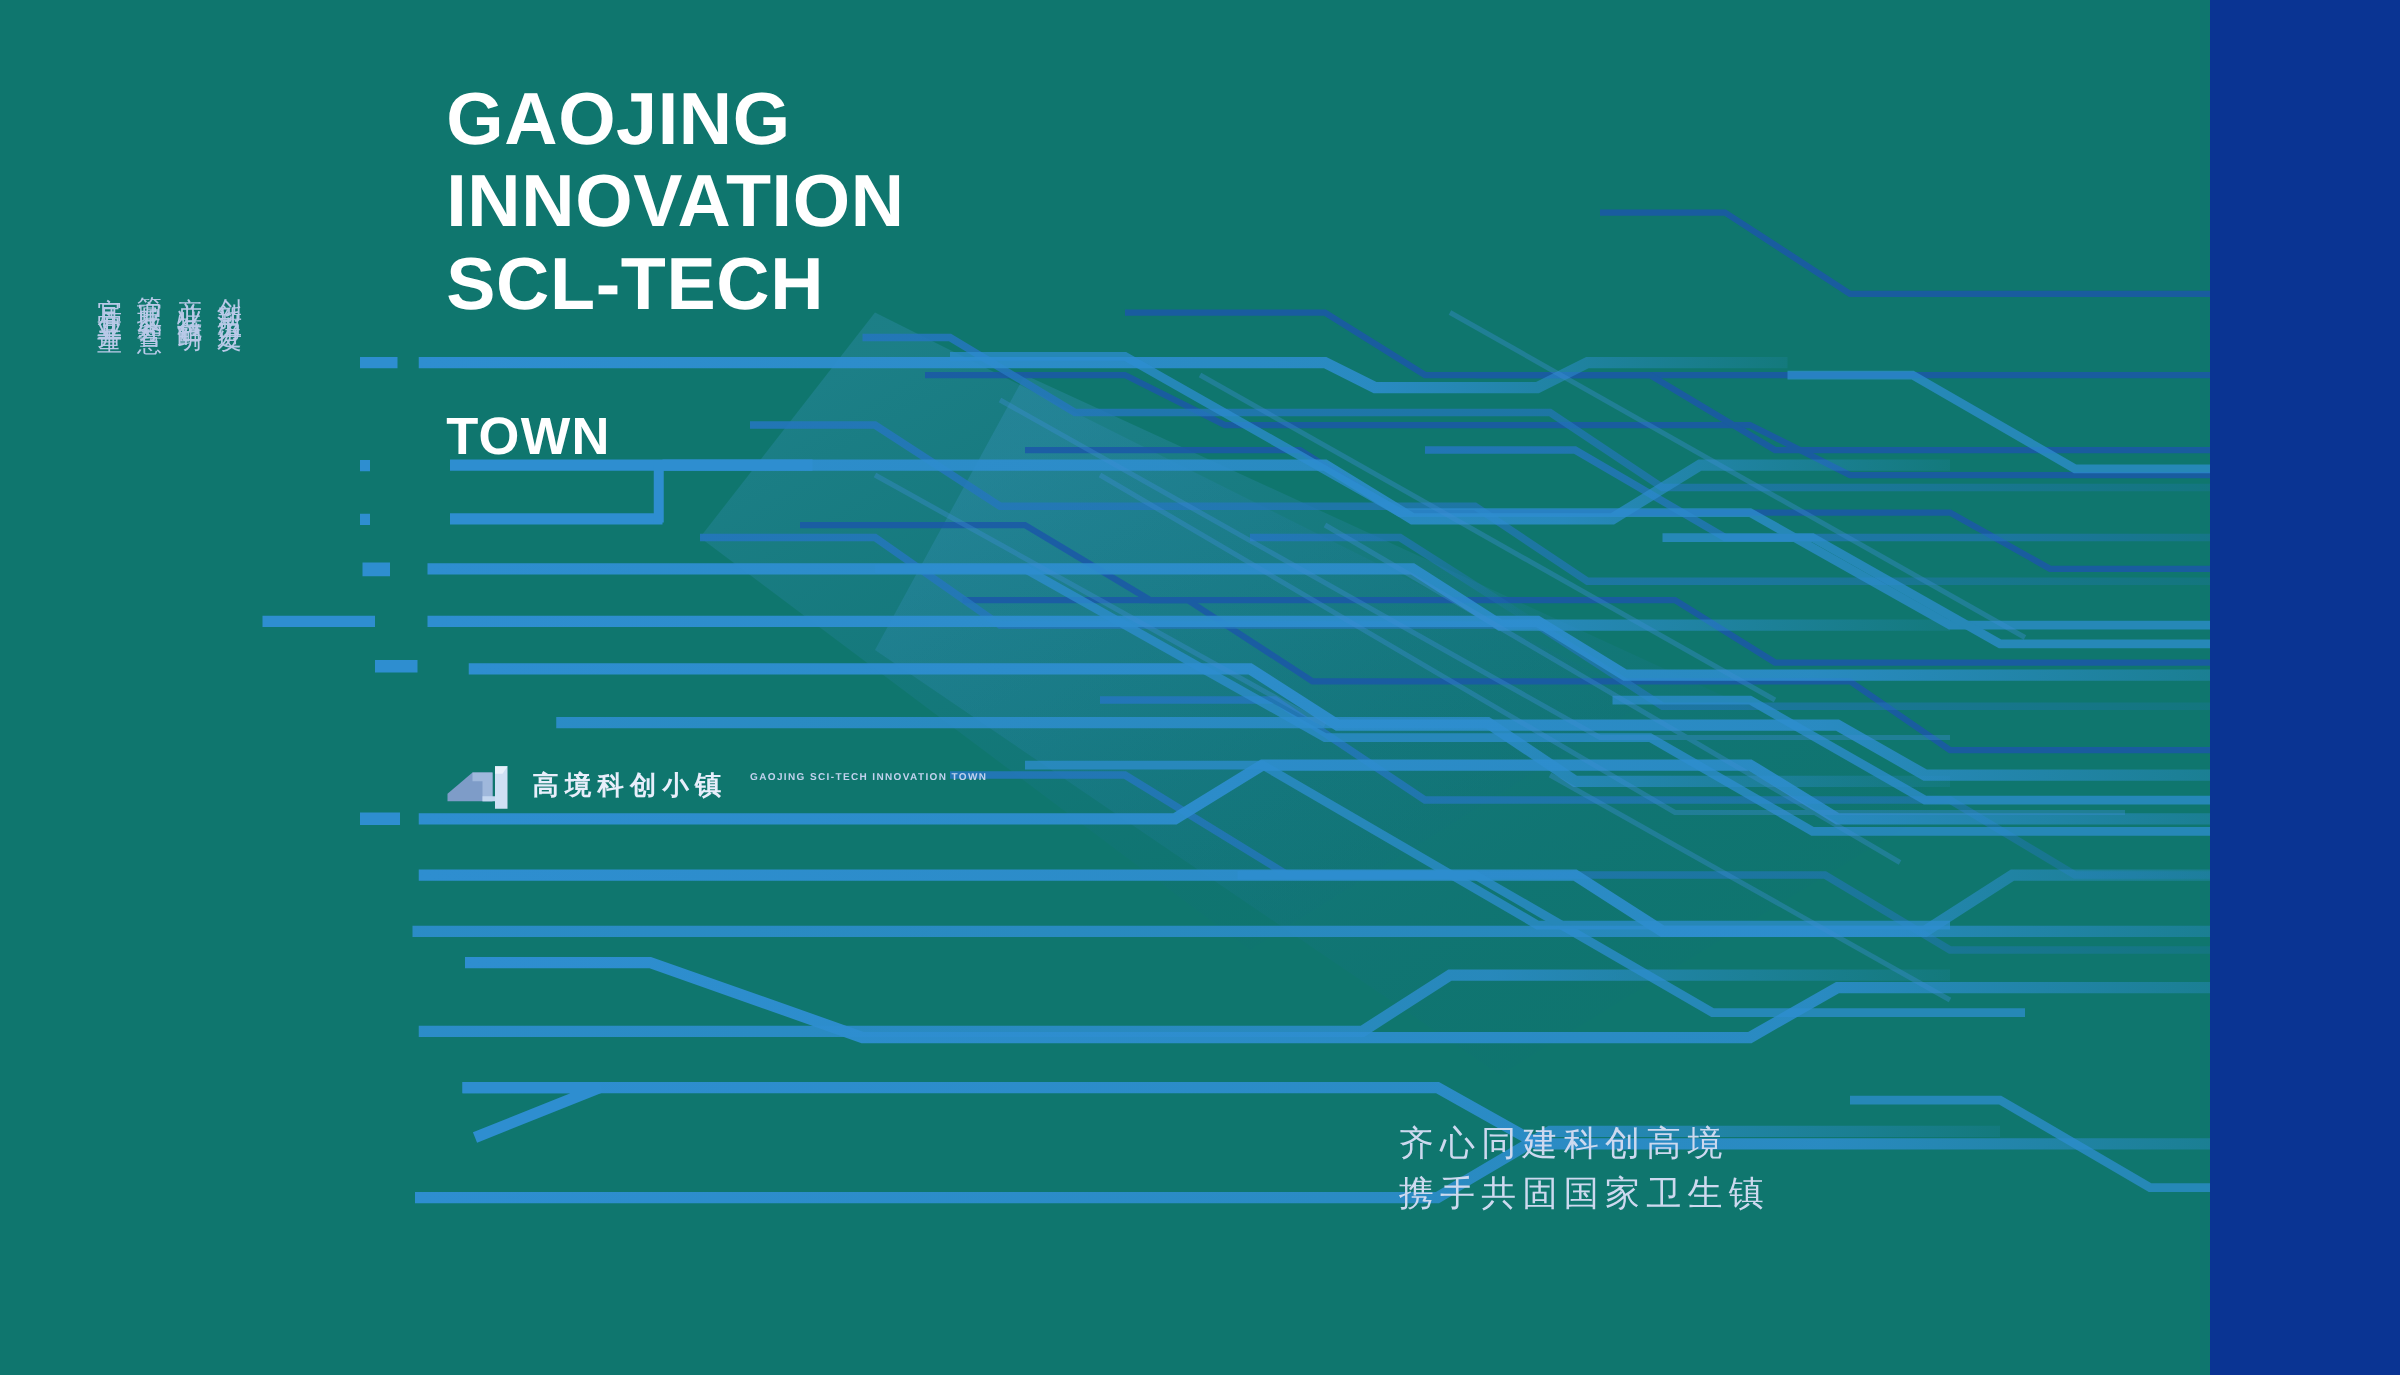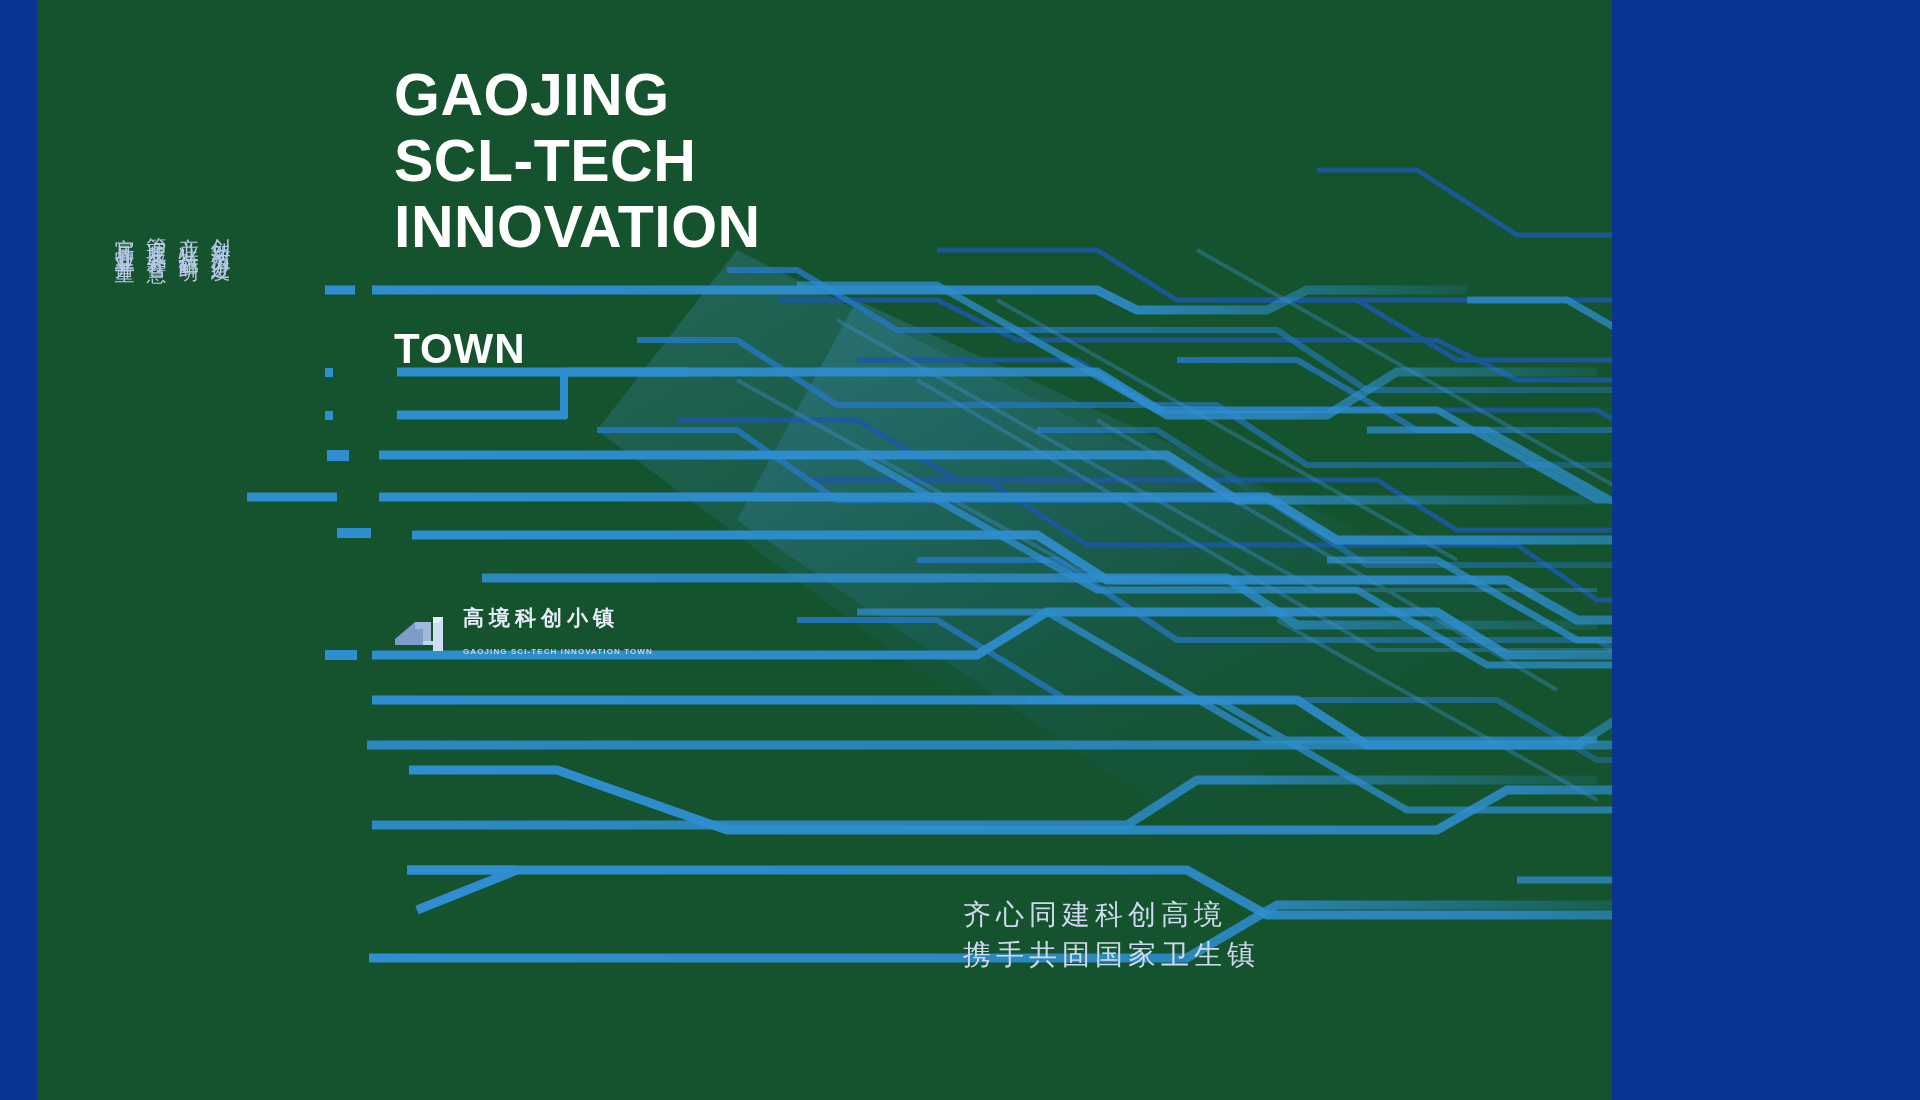--- a/index.html
+++ b/index.html
@@ -8,25 +8,24 @@
     background: #0a3493;
   }
   body {
     width: 1920px;
     height: 1100px;
     overflow: hidden;
     font-family: "Liberation Sans", sans-serif;
   }
   #poster {
     position: relative;
-    width: 1575px;
+    width: 1768px;
     height: 1100px;
-    background: #14532d;
+    background: #0f766e;
     overflow: hidden;
-    margin-left: 37px;
   }
 
   
   #circuit-layer {
     position: absolute;
     inset: 0;
     width: 1920px;
     height: 1100px;
   }
 
@@ -80,21 +79,21 @@
   #logo-lockup {
     position: absolute;
     left: 356px;
     top: 607px;
     z-index: 6;
     display: flex;
     align-items: center;
     gap: 12px;
   }
   #logo-mark { width: 58px; height: 42px; flex: none; }
-  #logo-text-block { display: flex; flex-direction: column; gap: 18px; }
+  #logo-text-block { display: flex; flex-direction: row; gap: 18px; }
   #logo-cn {
     color: #e8eefb;
     font-size: 21px;
     letter-spacing: 5px;
     font-family: "DejaVu Sans", sans-serif;
     font-weight: bold;
     line-height: 22px;
   }
   #logo-en {
     color: #c2d2ee;
@@ -232,22 +231,22 @@
       <path d="M960,300 L1420,560"></path>
       <path d="M1060,420 L1520,690"></path>
       <path d="M1160,250 L1620,510"></path>
       <path d="M1240,620 L1560,800"></path>
       <path d="M700,380 L1060,580"></path>
     </g>
   </svg>
 
   <div id="headline">
     <span class="hl-line">GAOJING</span>
+    <span class="hl-line">INNOVATION</span>
     <span class="hl-line">SCL-TECH</span>
-    <span class="hl-line">INNOVATION</span>
   </div>
 
   <div id="town-word">TOWN</div>
 
   <div id="vertical-taglines">
     <div class="vcol">创新活力迸发</div>
     <div class="vcol">产业特色鲜明</div>
     <div class="vcol">管理服务智慧</div>
     <div class="vcol">宜居宜业并重</div>
   </div>

